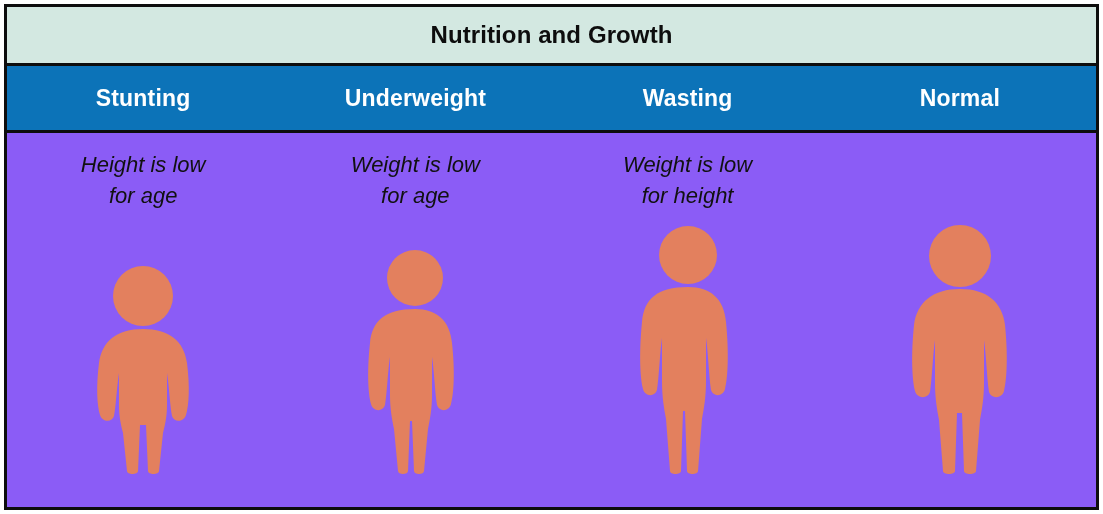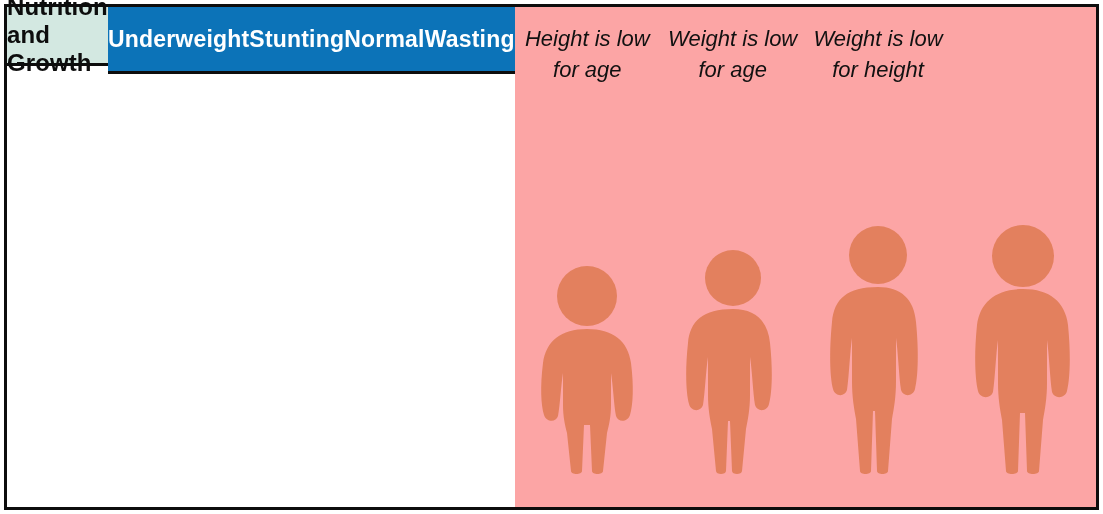--- a/index.html
+++ b/index.html
@@ -17,20 +17,21 @@
   .figure-table {
     position: absolute;
     left: 4px;
     top: 4px;
     width: 1095px;
     height: 506px;
     border: 3px solid #0d0d0d;
     box-sizing: border-box;
     background: #ffffff;
     display: flex;
+    flex-direction: column;
   }
 
   
   .title-band {
     height: 56px;
     flex: 0 0 56px;
     background: #d3e8e1;
     border-bottom: 3px solid #0d0d0d;
     display: flex;
     align-items: center;
@@ -61,21 +62,21 @@
     font-size: 23px;
     font-weight: bold;
     color: #ffffff;
     letter-spacing: 0.2px;
   }
 
   
   .body-row {
     flex: 1 1 auto;
     display: flex;
-    background: #fca5a5;
+    background: #8b5cf6;
   }
   .body-cell {
     flex: 1 1 0;
     position: relative;
     display: flex;
     flex-direction: column;
     align-items: center;
   }
   .caption {
     margin-top: 16px;
@@ -106,30 +107,30 @@
 <body>
 
 <div class="figure-table">
 
   <div class="title-band">
     <div class="title-text">Nutrition and Growth</div>
   </div>
 
   <div class="header-row">
     <div class="header-cell">
+      <span class="header-label">Stunting</span>
+    </div>
+    <div class="header-cell">
       <span class="header-label">Underweight</span>
     </div>
     <div class="header-cell">
-      <span class="header-label">Stunting</span>
+      <span class="header-label">Wasting</span>
     </div>
     <div class="header-cell">
       <span class="header-label">Normal</span>
-    </div>
-    <div class="header-cell">
-      <span class="header-label">Wasting</span>
     </div>
   </div>
 
   <div class="body-row">
 
     <div class="body-cell">
       <div class="caption">Height is low
 for age</div>
       <div class="person-wrap">
         <svg class="person-svg" width="118" height="212" viewBox="0 0 118 212">

